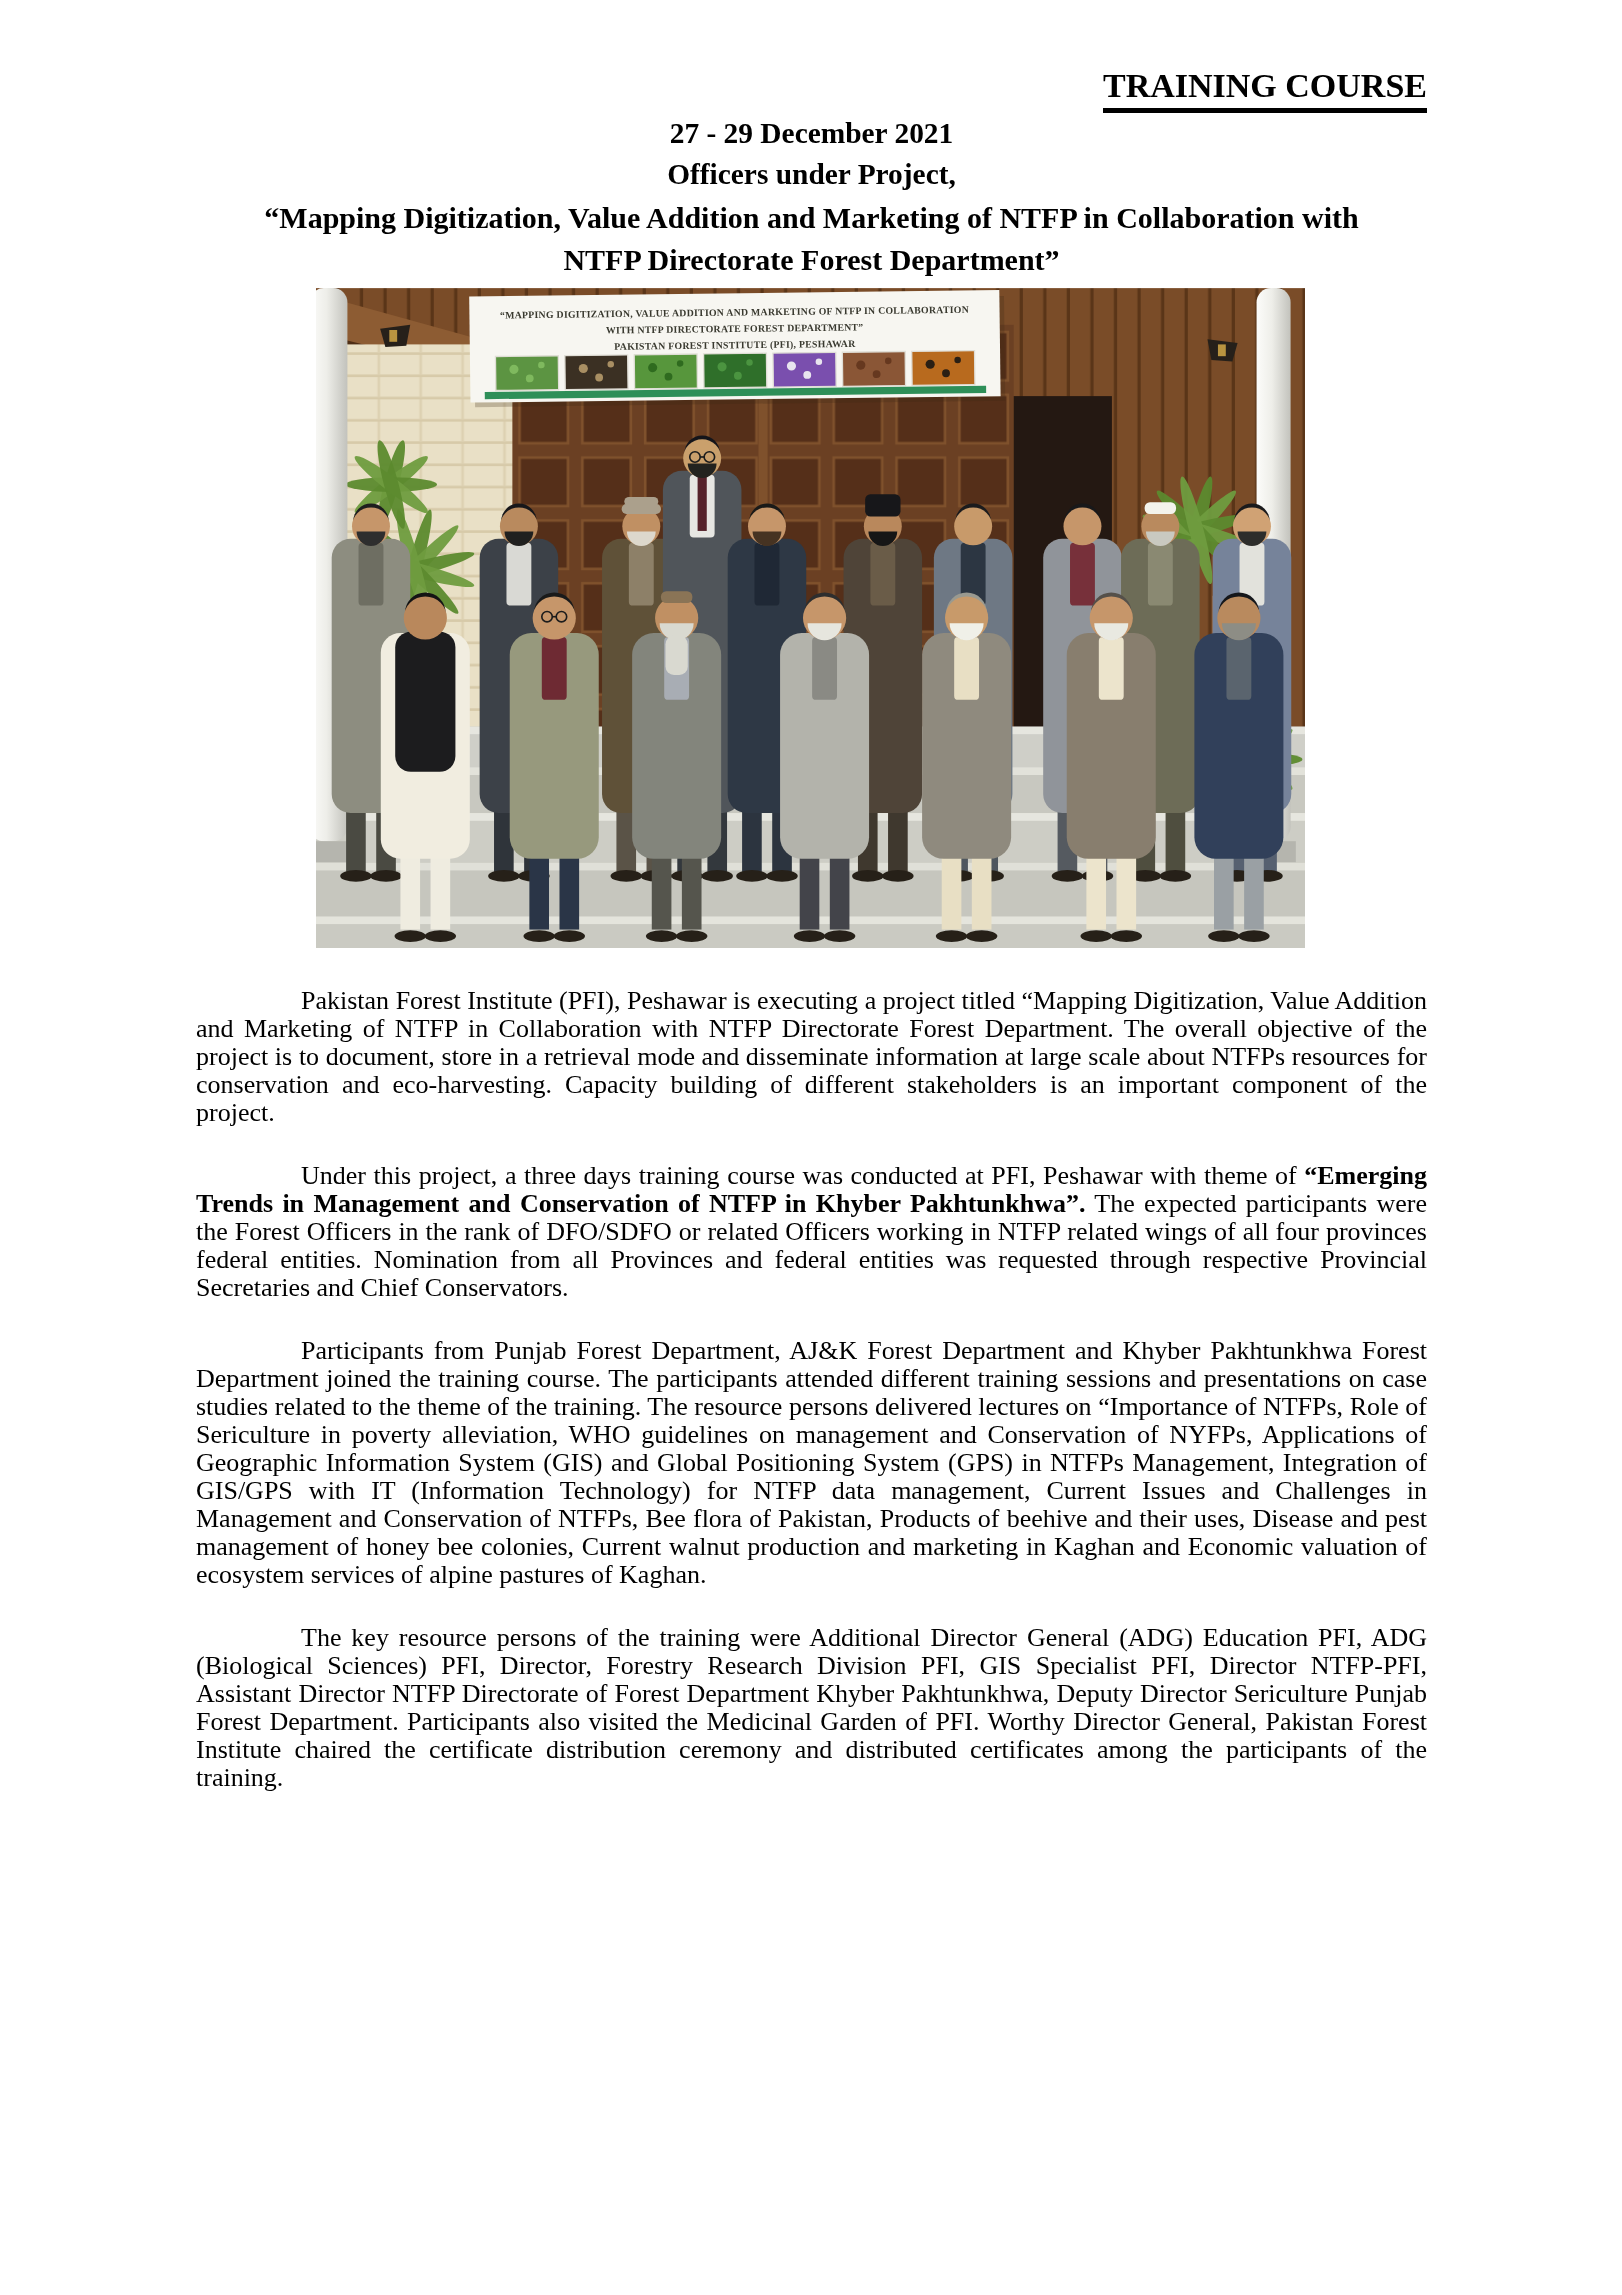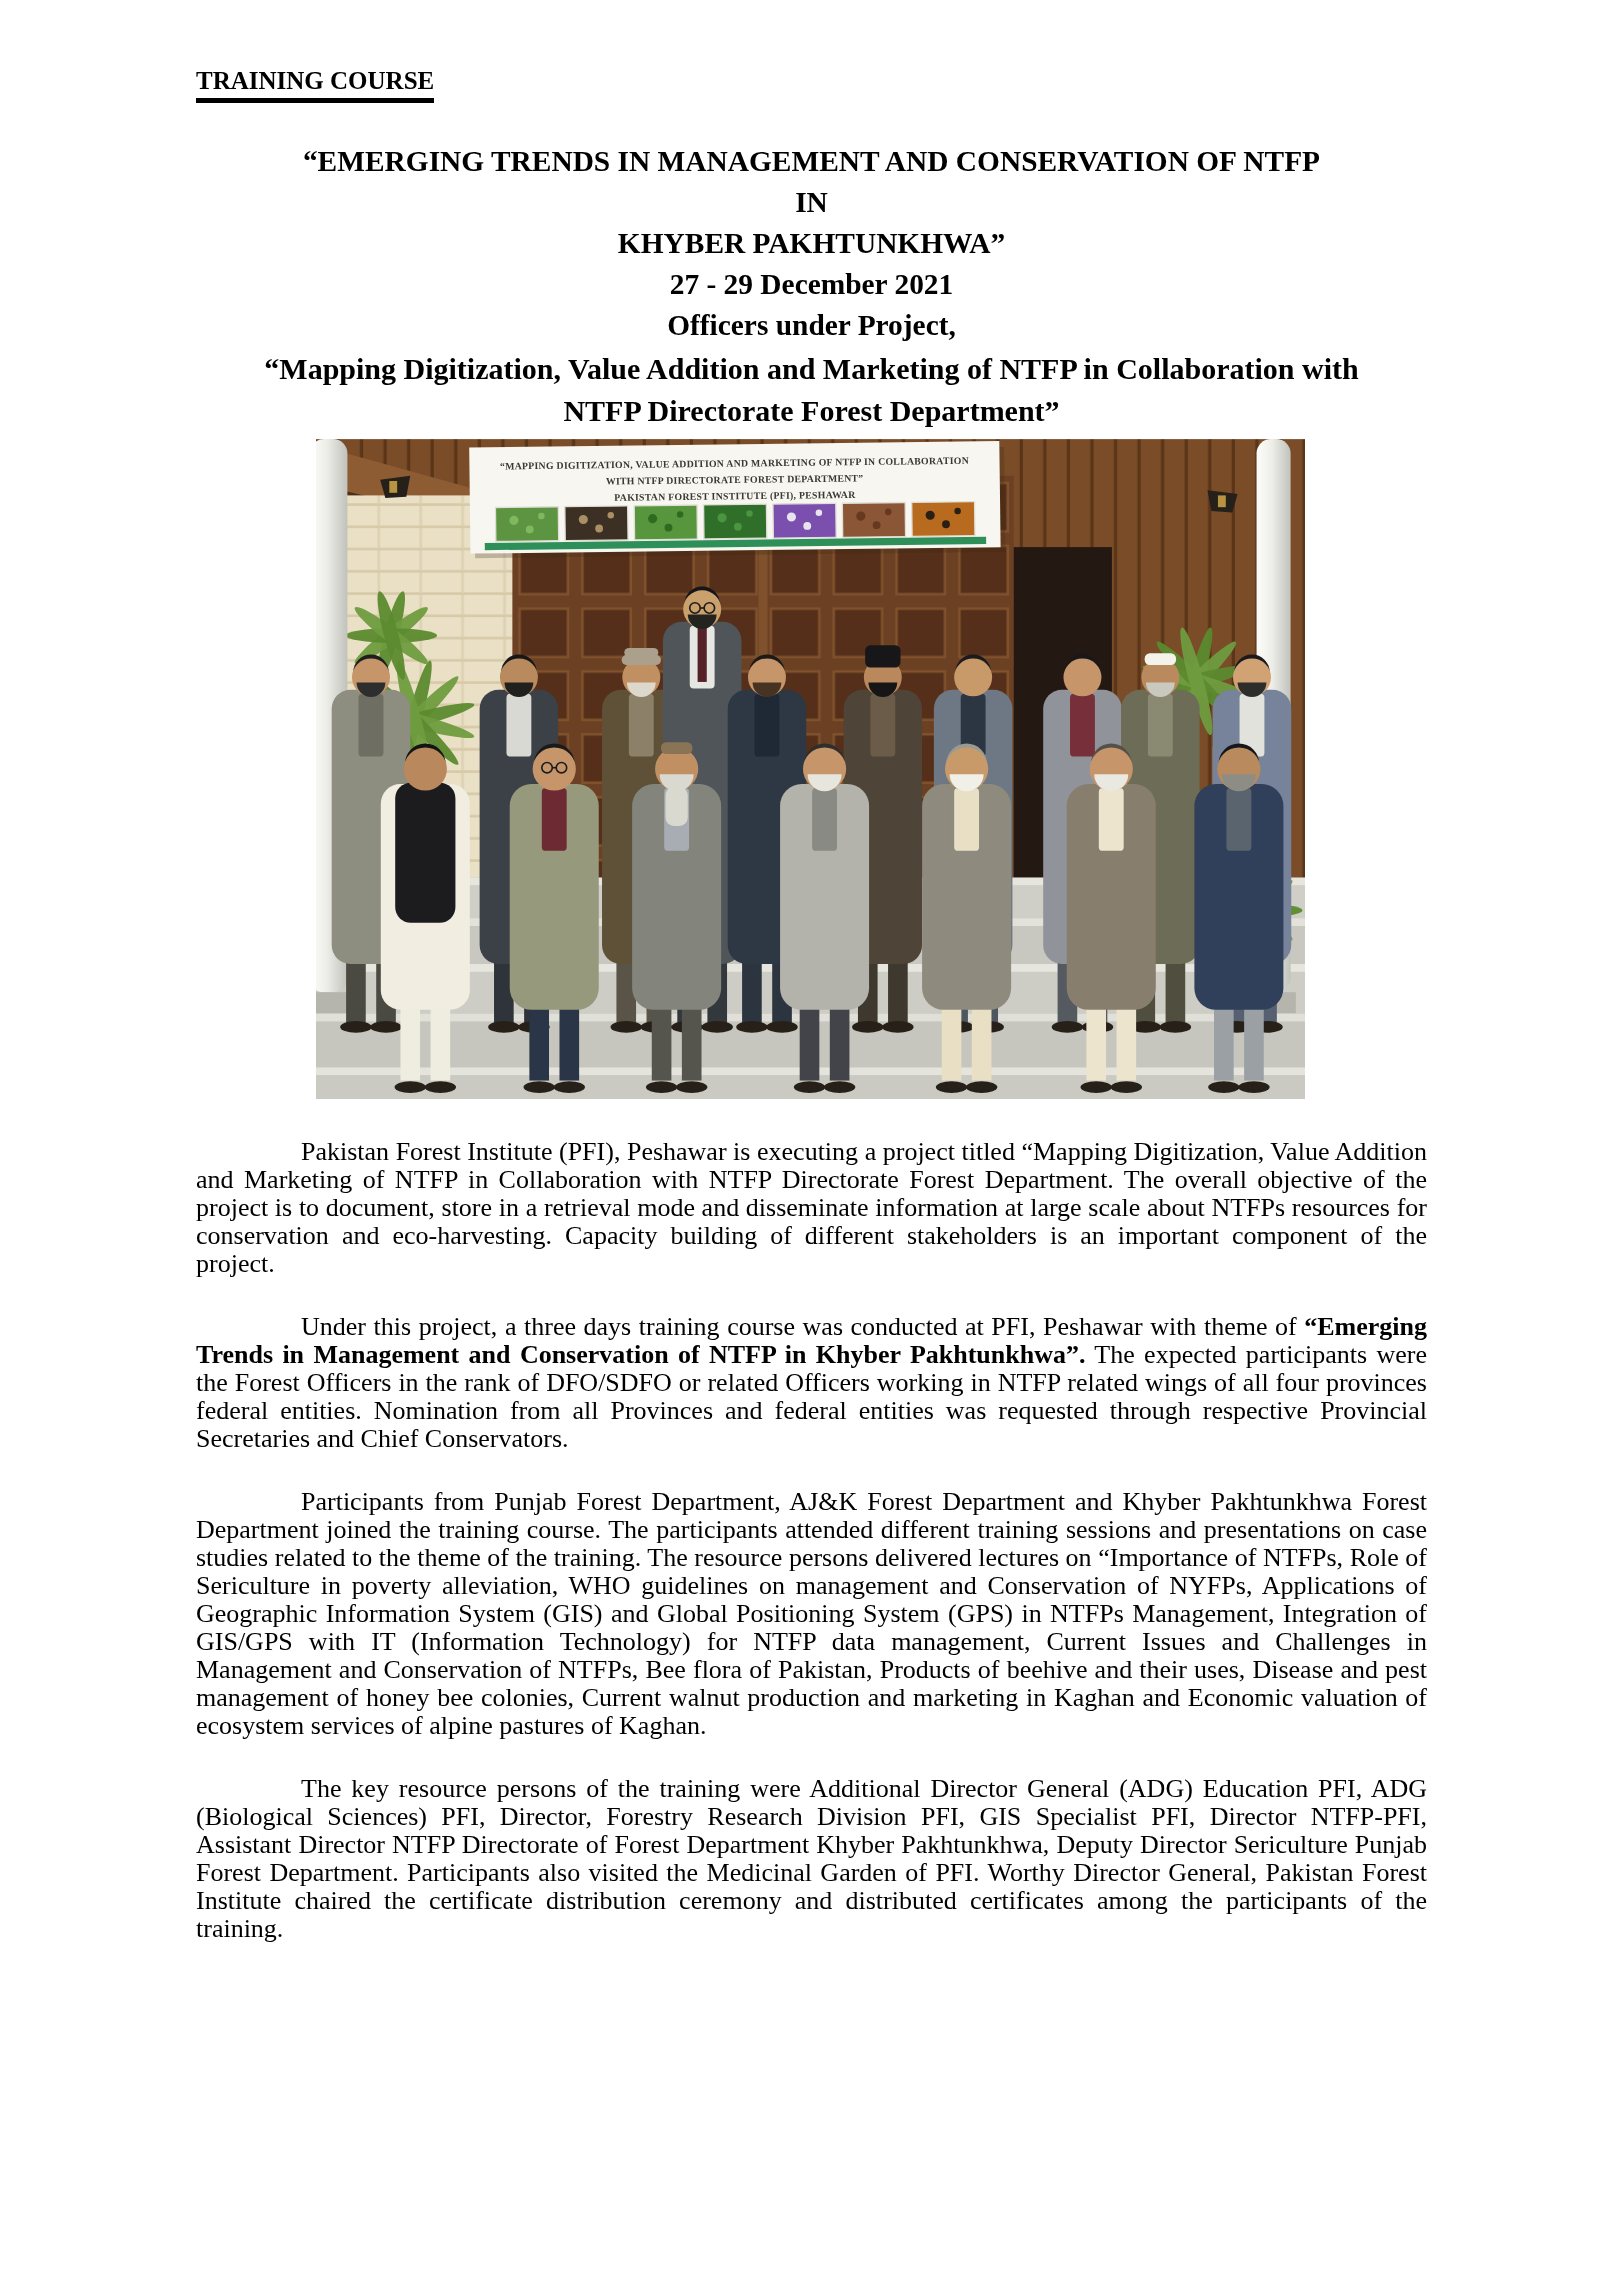--- a/index.html
+++ b/index.html
@@ -3,21 +3,21 @@
 <meta charset="utf-8">
 <style>
   html,body{margin:0;padding:0;}
   body{width:1623px;height:2295px;background:#ffffff;}
   .page{
     box-sizing:border-box;width:1623px;height:2295px;
     padding:67px 196px 0 196px;
     font-family:"Liberation Serif","DejaVu Serif",serif;
     color:#000;background:#fff;overflow:hidden;
   }
-  .doc-title{text-align:left;font-size:25px;font-weight:bold;margin:0;}
+  .doc-title{text-align:right;font-size:34px;font-weight:bold;margin:0;}
   .doc-title .u{display:inline-block;border-bottom:5.2px solid #000;padding-bottom:3.3px;}
   .heading{white-space:pre-line;text-align:center;font-size:29.4px;line-height:41px;font-weight:bold;margin:0;}
   .heading.first{margin-top:38px;}
   .heading.dates{font-weight:bold;}
   .project-title{white-space:pre-line;text-align:center;font-size:30px;line-height:42px;font-weight:bold;margin:1.3px 0 0 0;}
   figure.photo{margin:7.9px 0 39px 120px;width:989px;height:660px;padding:0;}
   figure.photo svg{display:block;}
   .bt{font-family:"Liberation Serif","DejaVu Serif",serif;font-size:15px;font-weight:bold;fill:#39392f;letter-spacing:0.4px;}
   main{display:block;}
   .body-par{
@@ -26,23 +26,20 @@
   }
   .body-par b{font-weight:bold;}
 </style>
 </head>
 <body>
 
 <div class="page">
 
   <h1 class="doc-title"><span class="u">TRAINING COURSE</span></h1>
 
-  <div class="heading first">“EMERGING TRENDS IN MANAGEMENT AND CONSERVATION OF NTFP
-IN
-KHYBER PAKHTUNKHWA”</div>
   <div class="heading dates">27 - 29 December 2021</div>
   <div class="heading">Officers under Project,</div>
   <div class="project-title">“Mapping Digitization, Value Addition and Marketing of NTFP in Collaboration with
 NTFP Directorate Forest Department”</div>
 
   <figure class="photo">
     <svg viewBox="0 0 1511 1008" width="989" height="660" xmlns="http://www.w3.org/2000/svg">
       <defs>
         <linearGradient id="pil" x1="0" y1="0" x2="1" y2="0">
           <stop offset="0" stop-color="#fcfcfa"></stop>

